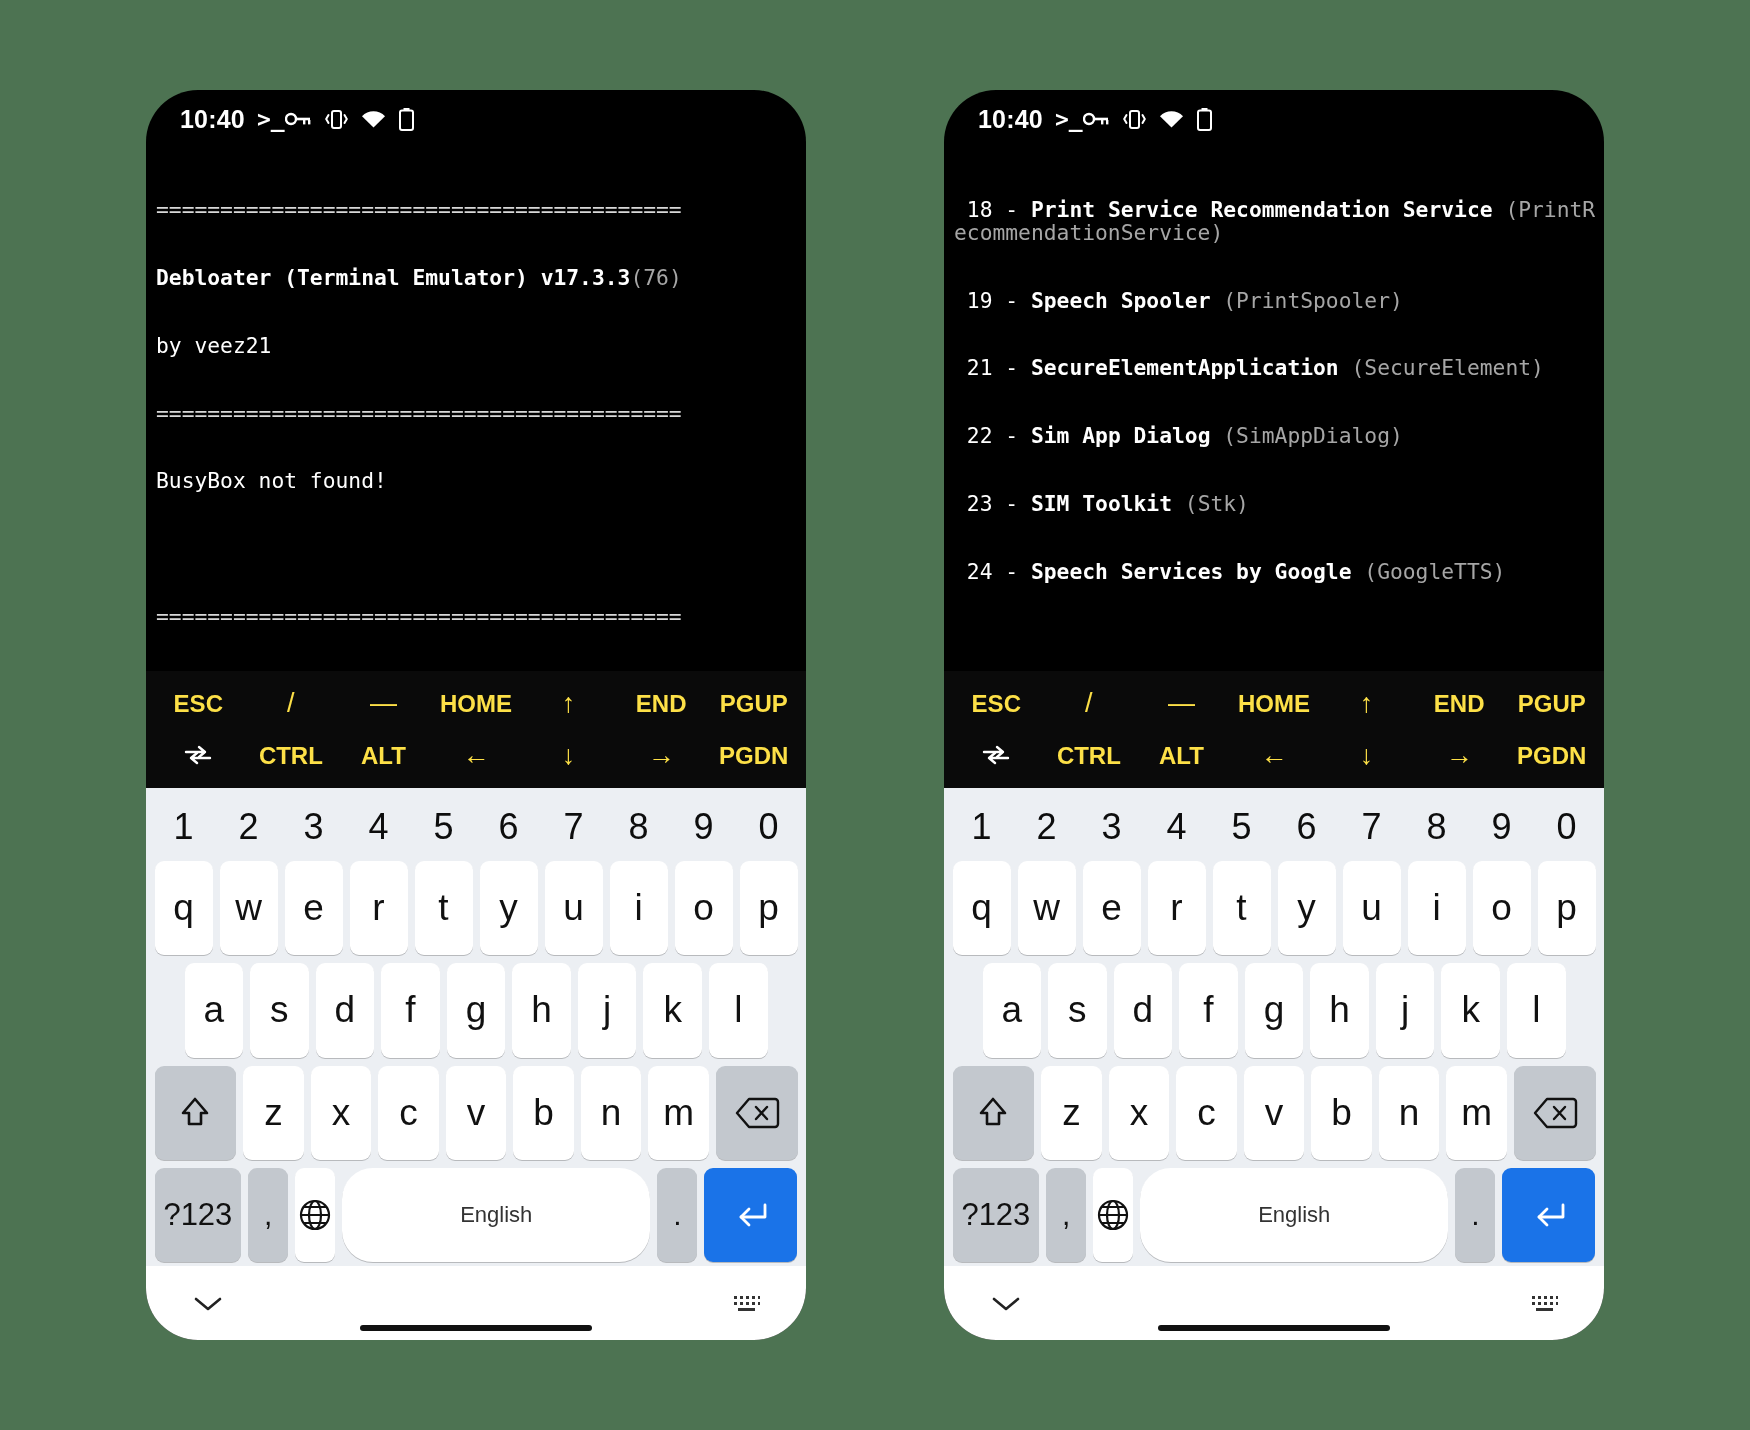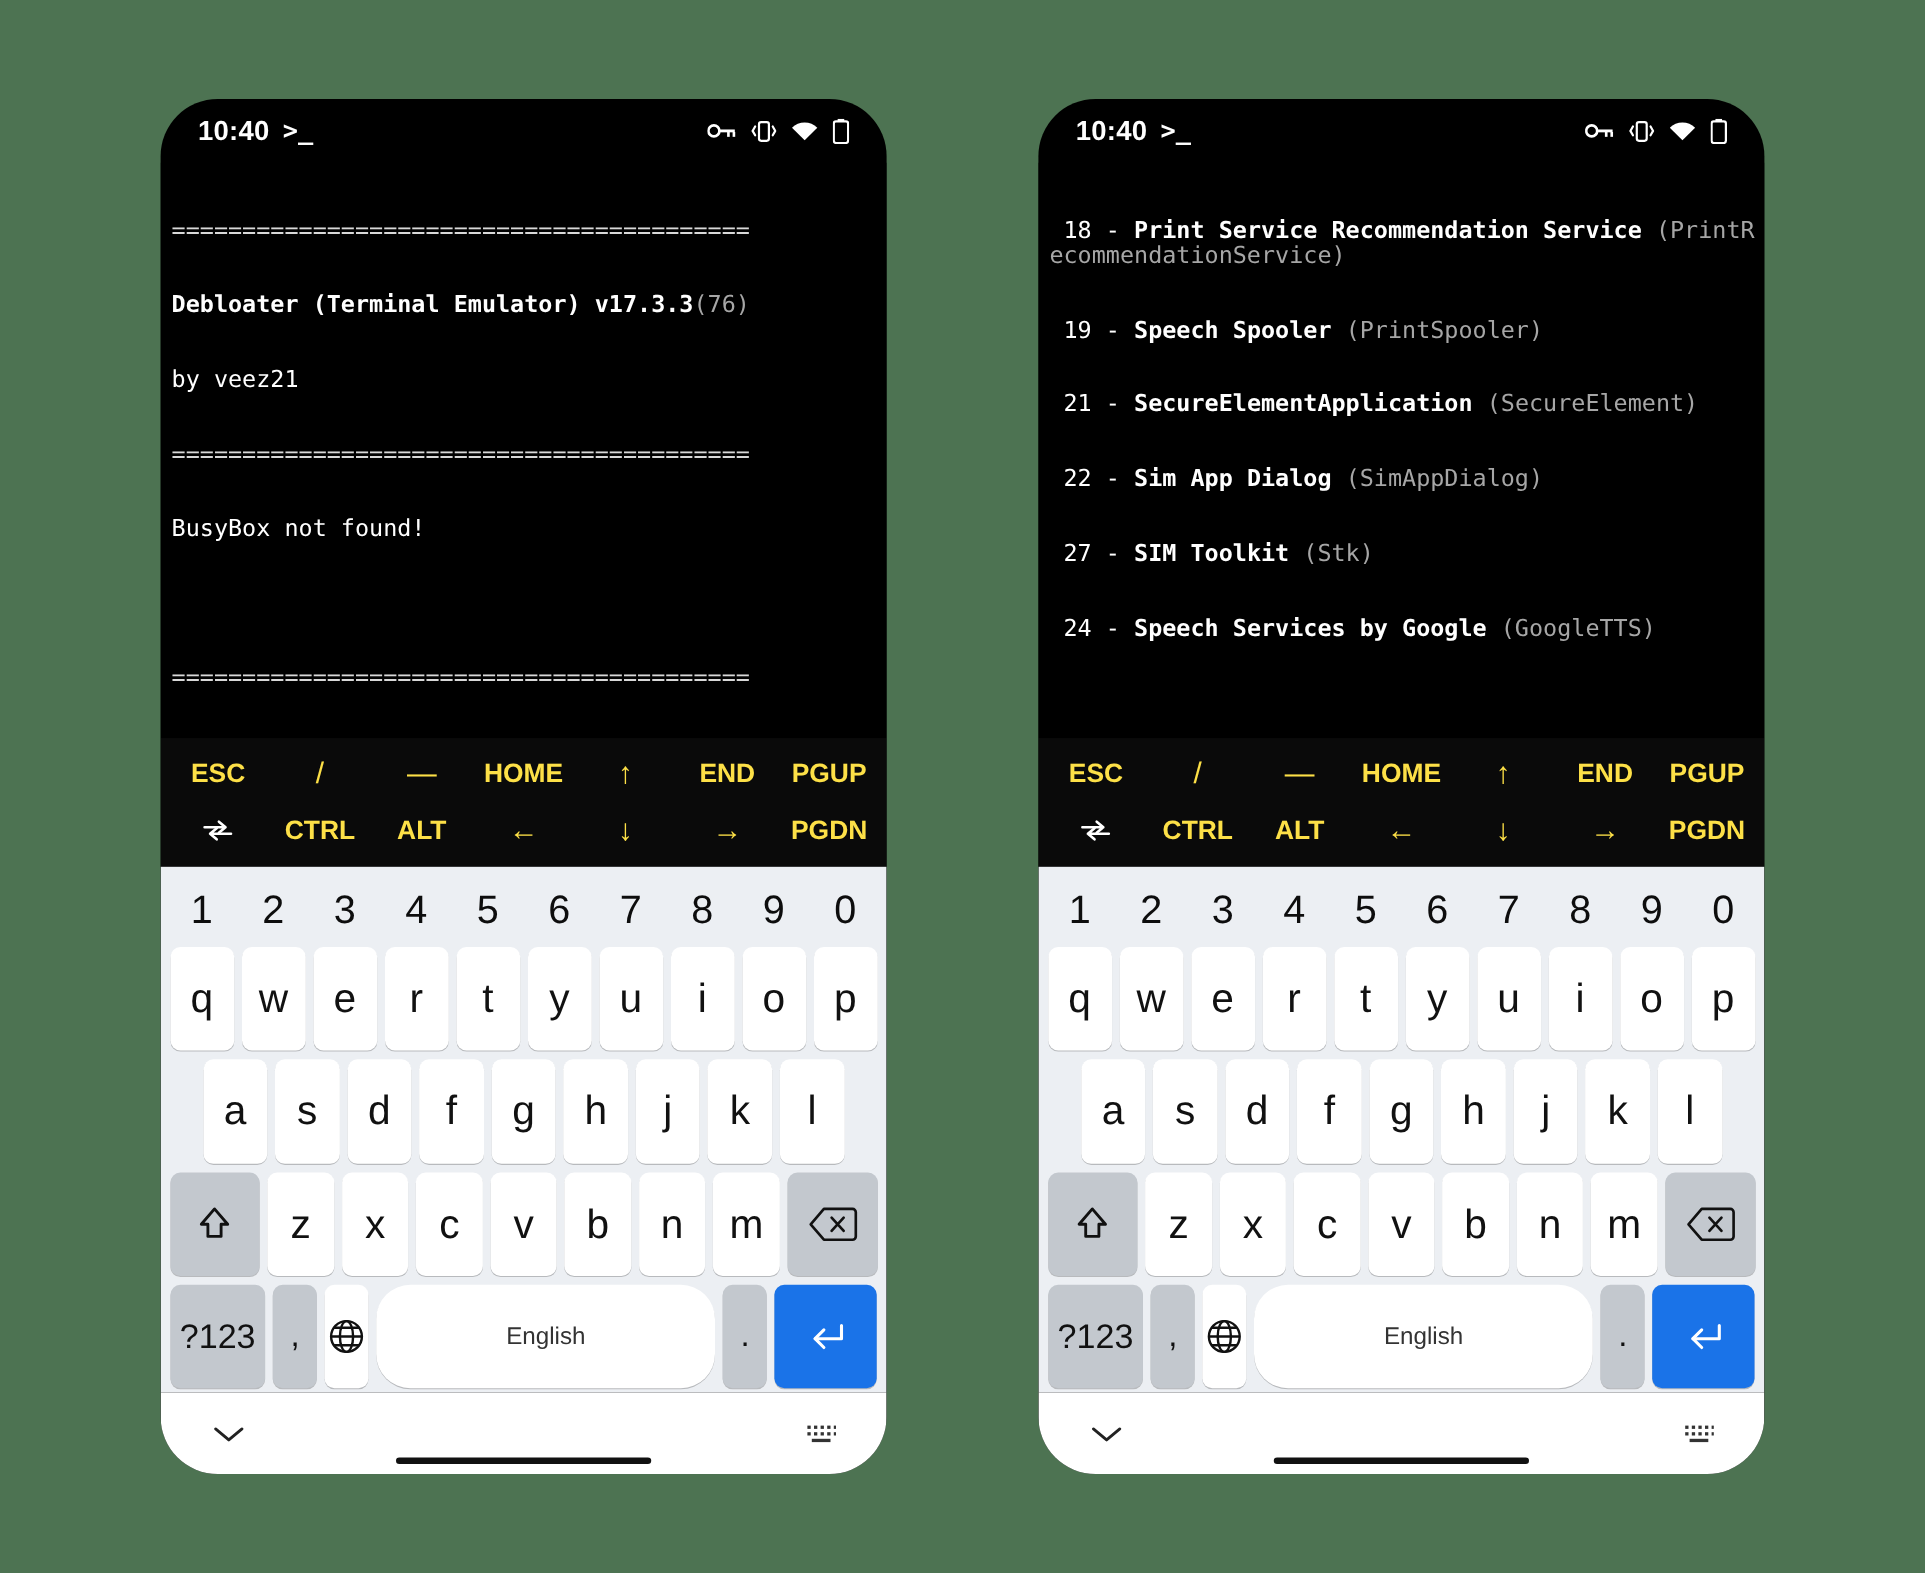--- a/index.html
+++ b/index.html
@@ -29,21 +29,20 @@
     display: flex;
     flex-direction: column;
   }
 
   
   .statusbar {
     height: 58px;
     flex: 0 0 58px;
     display: flex;
     align-items: center;
-    justify-content: space-between;
     padding: 0 34px 0 34px;
     color: #fff;
   }
   .sb-left { display: flex; align-items: center; gap: 12px; }
   .sb-clock {
     font-family: "Liberation Sans", sans-serif;
     font-size: 25px; font-weight: 700; letter-spacing: .2px;
   }
   .sb-prompt {
     font-family: "DejaVu Sans Mono", monospace;
@@ -397,21 +396,21 @@
             </svg>
         </span>
       </div>
     </div>
 
     <div class="terminal">
       <div class="term-line"> <span>18</span> - <b>Print Service Recommendation Service</b> <span class="dim">(PrintRecommendationService)</span></div>
       <div class="term-line"> <span>19</span> - <b>Speech Spooler</b> <span class="dim">(PrintSpooler)</span></div>
       <div class="term-line"> <span>21</span> - <b>SecureElementApplication</b> <span class="dim">(SecureElement)</span></div>
       <div class="term-line"> <span>22</span> - <b>Sim App Dialog</b> <span class="dim">(SimAppDialog)</span></div>
-      <div class="term-line"> <span>27</span> - <b>SIM Toolkit</b> <span class="dim">(Stk)</span></div>
+      <div class="term-line"> <span>23</span> - <b>SIM Toolkit</b> <span class="dim">(Stk)</span></div>
       <div class="term-line"> <span>24</span> - <b>Speech Services by Google</b> <span class="dim">(GoogleTTS)</span></div>
       
       
       
 
       
       
 
       
       

